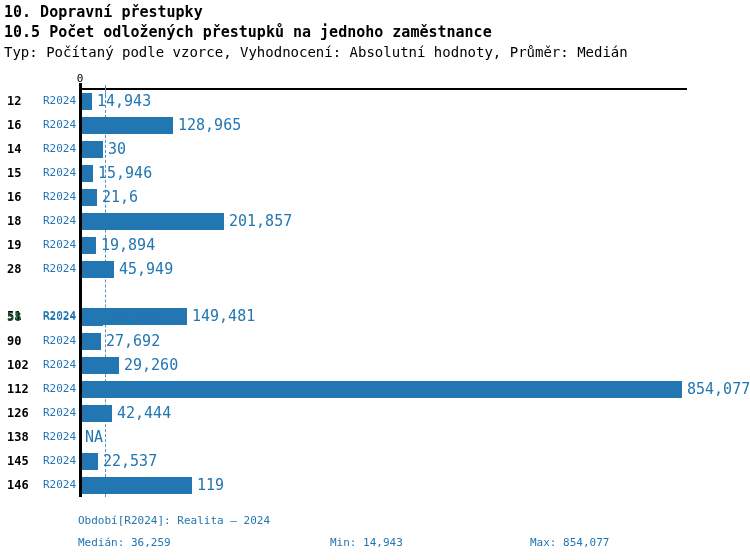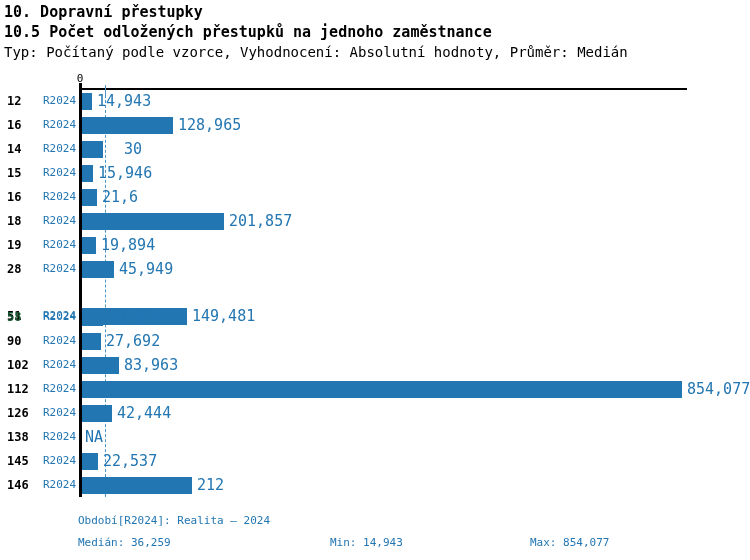--- a/index.html
+++ b/index.html
@@ -53,21 +53,21 @@
     <div class="row" style="top: 113px;">
       <span class="rnum">16</span>
       <span class="rper">R2024</span>
       <div class="rbar" style="width: 91px; background: rgb(34, 118, 178);"></div>
       <span class="rval" style="left: 178px;">128,965</span>
     </div>
     <div class="row" style="top: 137px;">
       <span class="rnum">14</span>
       <span class="rper">R2024</span>
       <div class="rbar" style="width: 21px; background: rgb(34, 118, 178);"></div>
-      <span class="rval" style="left: 124px;">30</span>
+      <span class="rval" style="left: 108px;">30</span>
     </div>
     <div class="row" style="top: 161px;">
       <span class="rnum">15</span>
       <span class="rper">R2024</span>
       <div class="rbar" style="width: 11px; background: rgb(34, 118, 178);"></div>
       <span class="rval" style="left: 98px;">15,946</span>
     </div>
     <div class="row" style="top: 185px; text-align: right;">
       <span class="rnum">16</span>
       <span class="rper">R2024</span>
@@ -107,21 +107,21 @@
     <div class="row" style="top: 329px;">
       <span class="rnum">90</span>
       <span class="rper">R2024</span>
       <div class="rbar" style="width: 19px; background: rgb(34, 118, 178);"></div>
       <span class="rval" style="left: 106px;">27,692</span>
     </div>
     <div class="row" style="top: 353px;">
       <span class="rnum">102</span>
       <span class="rper">R2024</span>
       <div class="rbar" style="width: 37px; background: rgb(34, 118, 178);"></div>
-      <span class="rval" style="left: 124px;">83,963</span>
+      <span class="rval" style="left: 124px;">29,260</span>
     </div>
     <div class="row" style="top: 377px;">
       <span class="rnum">112</span>
       <span class="rper">R2024</span>
       <div class="rbar" style="width: 600px; background: rgb(34, 118, 178);"></div>
       <span class="rval" style="left: 687px;">854,077</span>
     </div>
     <div class="row" style="top: 401px;">
       <span class="rnum">126</span>
       <span class="rper">R2024</span>
@@ -136,20 +136,20 @@
     <div class="row" style="top: 449px;">
       <span class="rnum">145</span>
       <span class="rper">R2024</span>
       <div class="rbar" style="width: 16px; background: rgb(34, 118, 178);"></div>
       <span class="rval" style="left: 103px;">22,537</span>
     </div>
     <div class="row" style="top: 473px;">
       <span class="rnum">146</span>
       <span class="rper">R2024</span>
       <div class="rbar" style="width: 110px; background: rgb(34, 118, 178);"></div>
-      <span class="rval" style="left: 197px;">212</span>
+      <span class="rval" style="left: 197px;">119</span>
     </div>
   </div>
 
 <div class="abs fline" id="f-period">Období[R2024]: Realita – 2024</div>
 <div class="abs fline" id="f-median">Medián: 36,259</div>
 <div class="abs fline" id="f-min">Min: 14,943</div>
 <div class="abs fline" id="f-max">Max: 854,077</div>
 
 </body></html>

